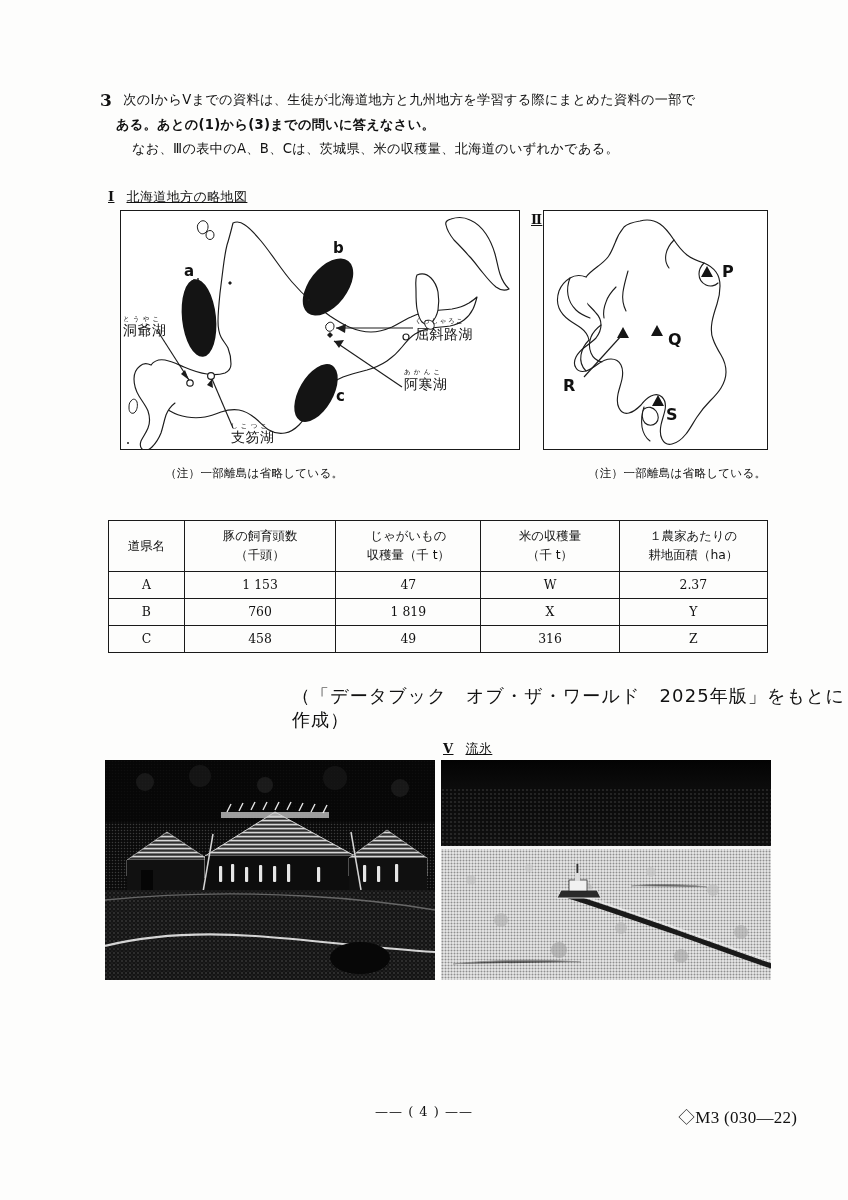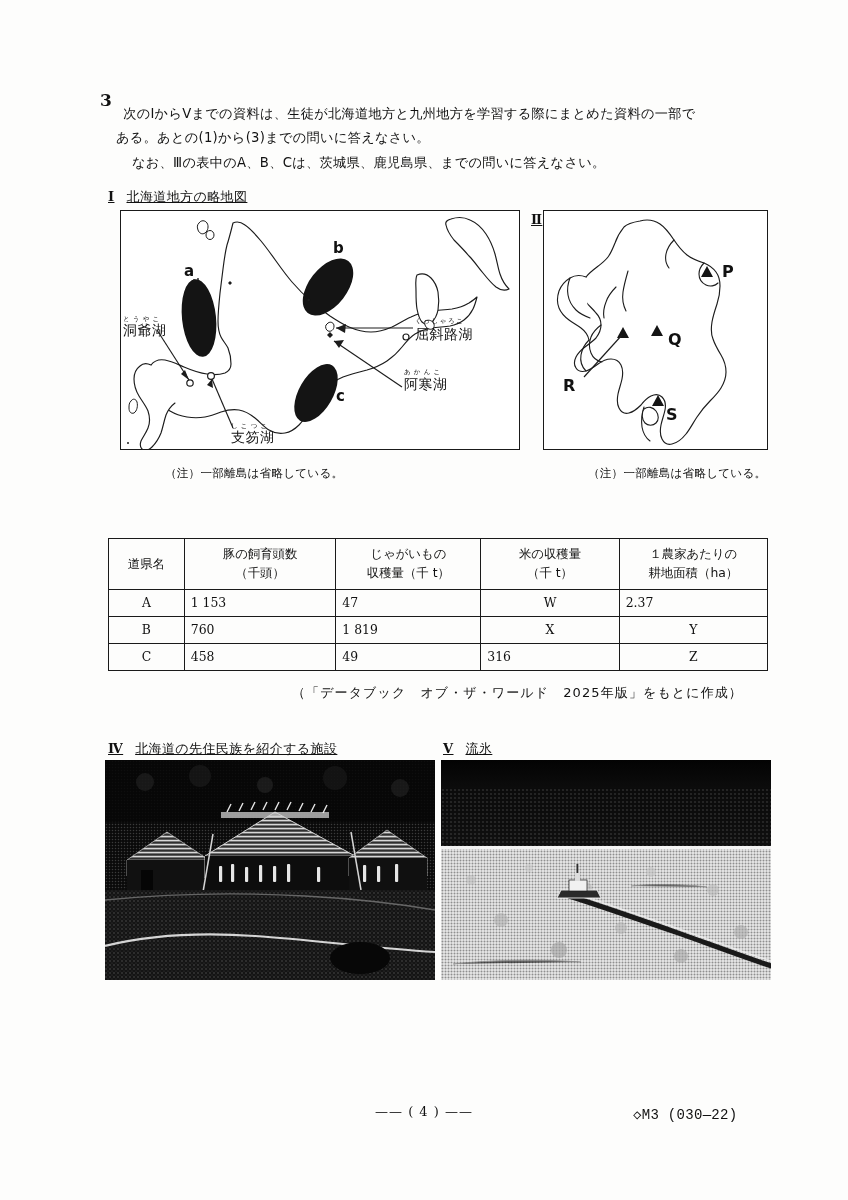--- a/index.html
+++ b/index.html
@@ -37,24 +37,24 @@
   }
   .qnum {
     font-size: 17px;
     font-weight: bold;
     margin-right: 11px;
     line-height: 1.45;
     font-family: "DejaVu Serif", "Liberation Serif", serif;
   }
   .intro-body {
     flex: 1;
-    margin-top: 14px;
   }
   .intro-line2 {
     margin-left: 16px;
+    font-weight: bold;
   }
   .intro-line3 {
     margin-left: 32px;
   }
 
   
   .fig-head {
     position: absolute;
     font-size: 13px;
     letter-spacing: 0.4px;
@@ -84,21 +84,21 @@
     font-size: 11.6px;
     letter-spacing: 0.2px;
     white-space: nowrap;
     margin-left: 48px;
   }
 
   
   .tbl-wrap {
     position: absolute;
     left: 108px;
-    top: 538px;
+    top: 520px;
     width: 660px;
   }
   table.data {
     border-collapse: collapse;
     width: 100%;
     table-layout: fixed;
   }
   table.data th, table.data td {
     border: 1.2px solid #1a1a1a;
     font-weight: normal;
@@ -113,21 +113,21 @@
   }
   table.data thead th .l2 { display: block; }
   td.rowlab {
     text-align: center;
     font-weight: bold;
     font-size: 13.5px;
     font-family: "DejaVu Serif", "Liberation Serif", serif;
     height: 22px;
   }
   td.num {
-    text-align: left;
+    text-align: center;
     padding-right: 11px;
     font-size: 13px;
     font-family: "DejaVu Serif", "Liberation Serif", serif;
   }
   td.sym {
     text-align: center;
     font-weight: bold;
     font-size: 13.5px;
     font-family: "DejaVu Serif", "Liberation Serif", serif;
   }
@@ -141,21 +141,21 @@
     position: absolute;
     left: 104px;
     top: 655px;
     font-size: 12.4px;
     letter-spacing: 0.2px;
   }
   .tbl-source {
     position: absolute;
     left: 292px;
     top: 684px;
-    font-size: 13px;
+    font-size: 18px;
     letter-spacing: 1.1px;
   }
 
   
   .photo {
     position: absolute;
     overflow: hidden;
     background: #0b0b0b;
   }
   #photo-iv { left: 105px; top: 760px; width: 330px; height: 220px; }
@@ -166,42 +166,42 @@
     position: absolute;
     left: 0; right: 0;
     top: 1104px;
     text-align: center;
     font-size: 13px;
     font-family: "DejaVu Serif", "Liberation Serif", serif;
     letter-spacing: 1px;
   }
   .footer-code {
     position: absolute;
-    left: 633px;
+    left: 678px;
     top: 1106px;
-    font-size: 14px;
-    font-family: Liberation Mono, monospace;
+    font-size: 17px;
+    font-family: Liberation Serif, serif;
     letter-spacing: 0.3px;
   }
 
   
   text { font-family: "DejaVu Sans", "Liberation Sans", sans-serif; fill: #111; }
 </style>
 </head>
 <body>
 
 <div class="page">
 
   <div class="intro">
     <div class="intro-line1">
       <span class="qnum">3</span>
       <span class="intro-body">次のⅠからⅤまでの資料は、生徒が北海道地方と九州地方を学習する際にまとめた資料の一部で</span>
     </div>
     <div class="intro-line2">ある。あとの(1)から(3)までの問いに答えなさい。</div>
-    <div class="intro-line3">なお、Ⅲの表中のA、B、Cは、茨城県、鹿児島県、までの問いに答えなさい。</div>
+    <div class="intro-line3">なお、Ⅲの表中のA、B、Cは、茨城県、米の収穫量、北海道のいずれかである。</div>
   </div>
 
   <div class="fig-head" style="left:108px; top:188px;">
     <span class="rn">Ⅰ</span><span>北海道地方の略地図</span>
   </div>
 
   <div class="fig-head" style="left:531px; top:188px;margin-top:23px;">
     <span class="rn">Ⅱ</span><span>九州地方の略地図</span>
   </div>
 
@@ -404,23 +404,20 @@
           <td class="num">49</td>
           <td class="num">316</td>
           <td class="sym">Z</td>
         </tr>
       </tbody>
     </table>
   </div>
 
   <div class="tbl-source">（「データブック　オブ・ザ・ワールド　2025年版」をもとに作成）</div>
 
-  <div class="fig-head" style="left:108px; top:740px;">
-    <span class="rn">Ⅳ</span><span>北海道の先住民族を紹介する施設</span>
-  </div>
 
   <div class="fig-head" style="left:443px; top:740px;">
     <span class="rn">Ⅴ</span><span>流氷</span>
   </div>
 
   <div class="photo" id="photo-iv">
     <svg width="330" height="220" viewBox="0 0 330 220">
       <defs>
         <pattern id="halftoneDark" width="3" height="3" patternUnits="userSpaceOnUse">
           <rect width="3" height="3" fill="#0a0a0a"></rect>

